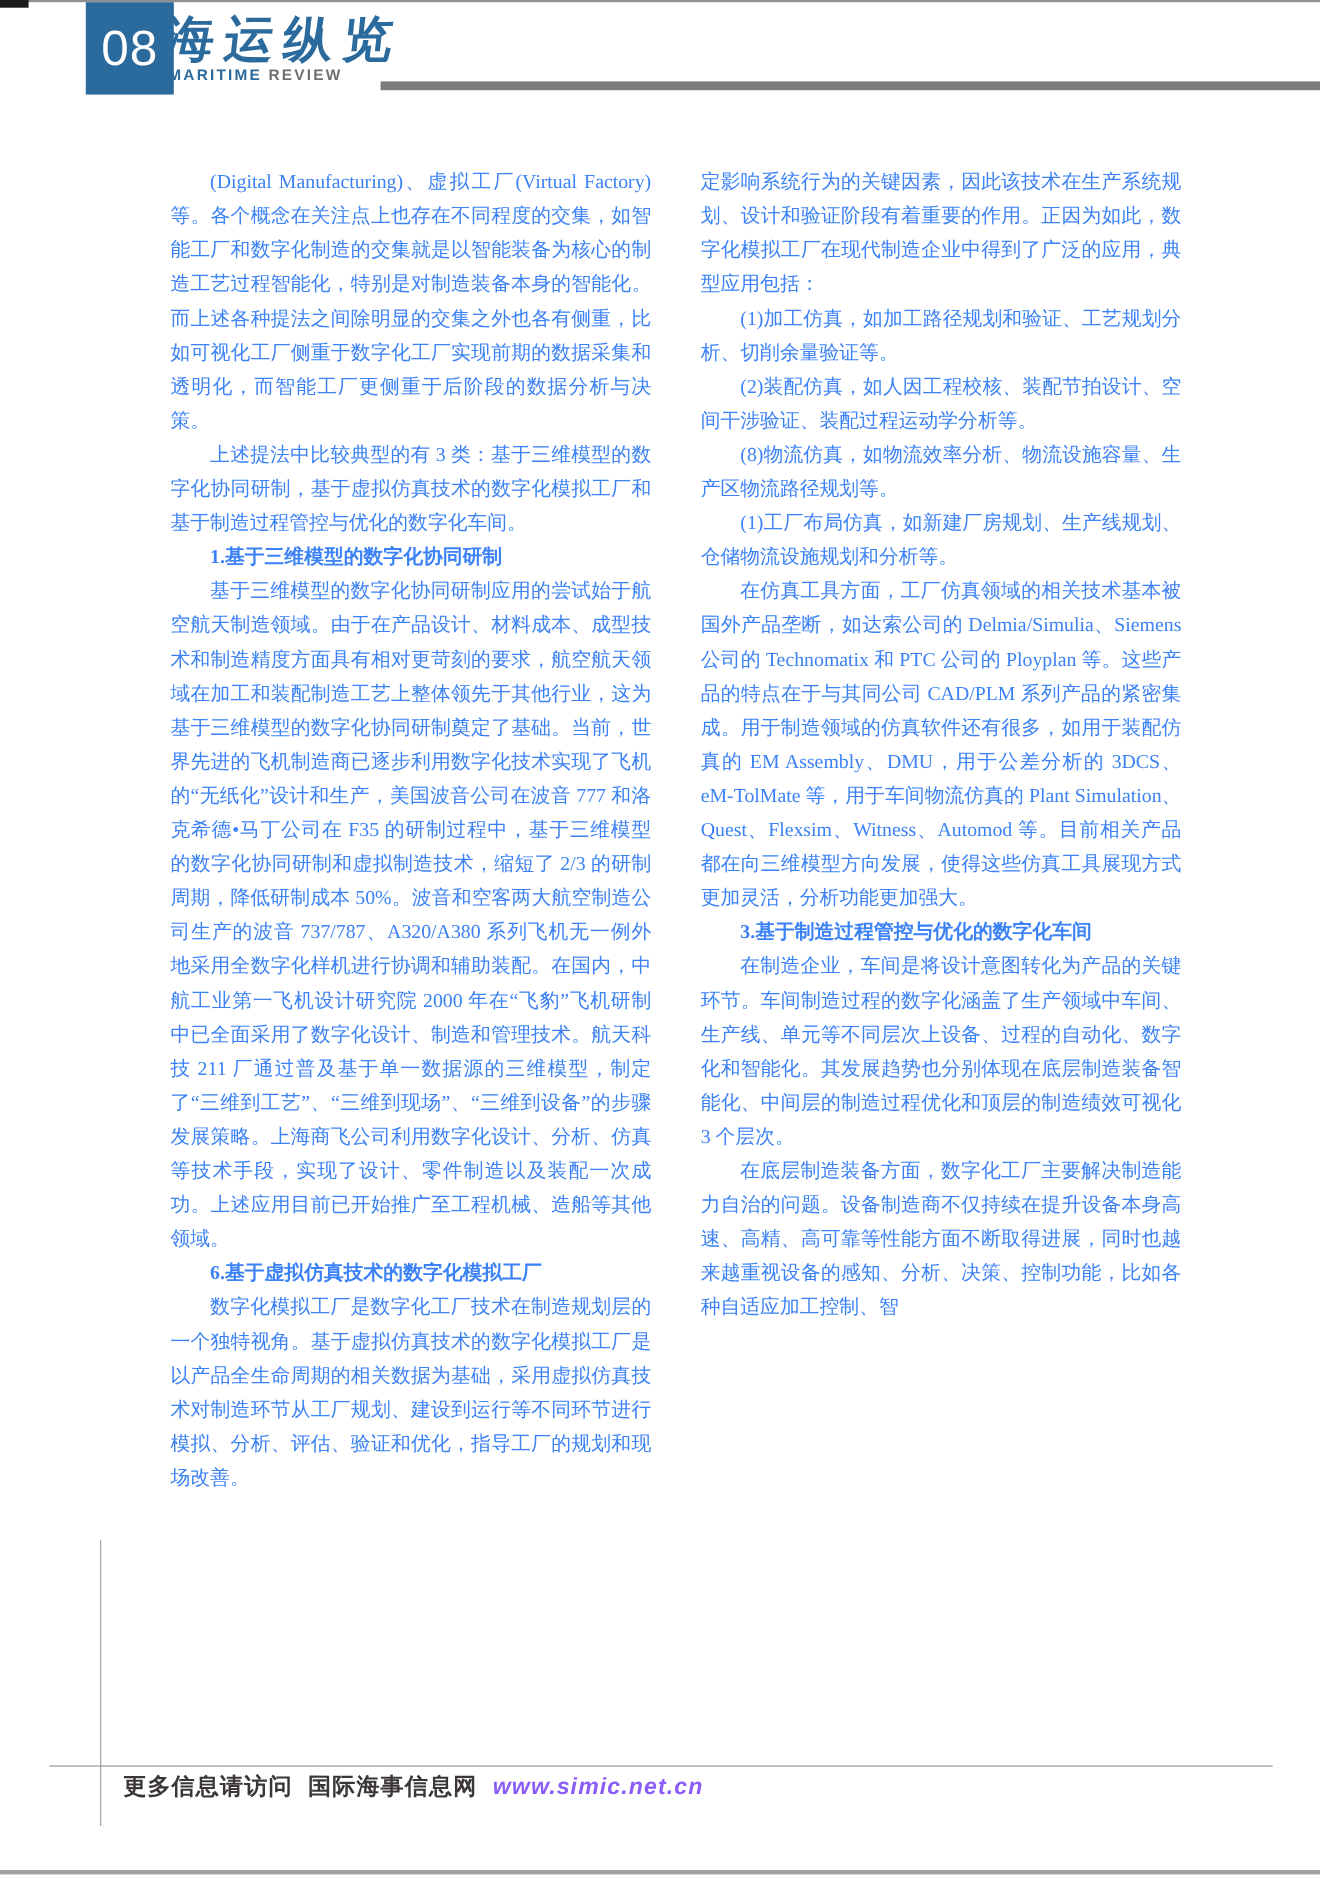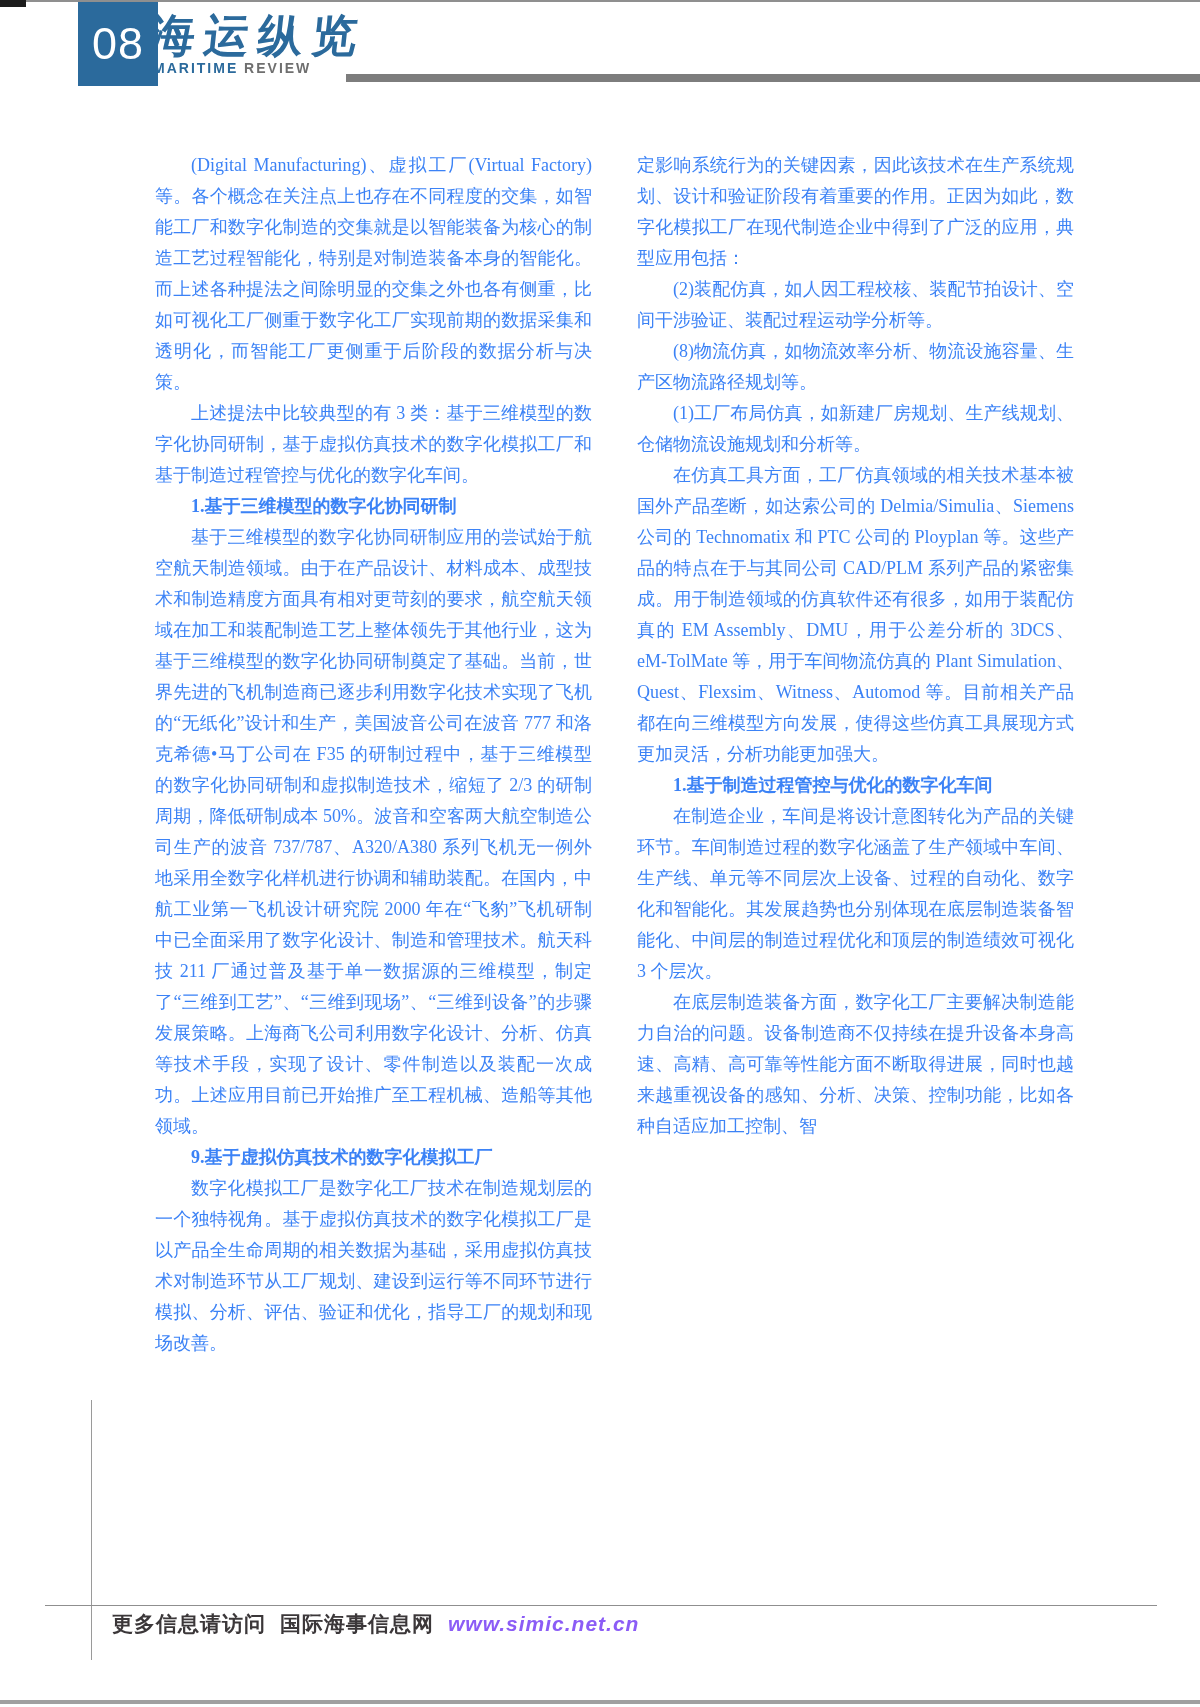--- a/index.html
+++ b/index.html
@@ -85,30 +85,31 @@
     </div>
     <div class="header-rule"></div>
   </div>
 
   <div>
     <div id="col-left" class="column">
         <div class="para indent">(Digital Manufacturing)、虚拟工厂(Virtual Factory)等。各个概念在关注点上也存在不同程度的交集，如智能工厂和数字化制造的交集就是以智能装备为核心的制造工艺过程智能化，特别是对制造装备本身的智能化。而上述各种提法之间除明显的交集之外也各有侧重，比如可视化工厂侧重于数字化工厂实现前期的数据采集和透明化，而智能工厂更侧重于后阶段的数据分析与决策。</div>
         <div class="para indent">上述提法中比较典型的有 3 类：基于三维模型的数字化协同研制，基于虚拟仿真技术的数字化模拟工厂和基于制造过程管控与优化的数字化车间。</div>
         <div class="para heading">1.基于三维模型的数字化协同研制</div>
         <div class="para indent">基于三维模型的数字化协同研制应用的尝试始于航空航天制造领域。由于在产品设计、材料成本、成型技术和制造精度方面具有相对更苛刻的要求，航空航天领域在加工和装配制造工艺上整体领先于其他行业，这为基于三维模型的数字化协同研制奠定了基础。当前，世界先进的飞机制造商已逐步利用数字化技术实现了飞机的“无纸化”设计和生产，美国波音公司在波音 777 和洛克希德•马丁公司在 F35 的研制过程中，基于三维模型的数字化协同研制和虚拟制造技术，缩短了 2/3 的研制周期，降低研制成本 50%。波音和空客两大航空制造公司生产的波音 737/787、A320/A380 系列飞机无一例外地采用全数字化样机进行协调和辅助装配。在国内，中航工业第一飞机设计研究院 2000 年在“飞豹”飞机研制中已全面采用了数字化设计、制造和管理技术。航天科技 211 厂通过普及基于单一数据源的三维模型，制定了“三维到工艺”、“三维到现场”、“三维到设备”的步骤发展策略。上海商飞公司利用数字化设计、分析、仿真等技术手段，实现了设计、零件制造以及装配一次成功。上述应用目前已开始推广至工程机械、造船等其他领域。</div>
-        <div class="para heading">9.基于虚拟仿真技术的数字化模拟工厂</div>
+        <div class="para heading">6.基于虚拟仿真技术的数字化模拟工厂</div>
         <div class="para indent">数字化模拟工厂是数字化工厂技术在制造规划层的一个独特视角。基于虚拟仿真技术的数字化模拟工厂是以产品全生命周期的相关数据为基础，采用虚拟仿真技术对制造环节从工厂规划、建设到运行等不同环节进行模拟、分析、评估、验证和优化，指导工厂的规划和现场改善。</div>
       </div>
     <div id="col-right" class="column">
         <div class="para noindent">定影响系统行为的关键因素，因此该技术在生产系统规划、设计和验证阶段有着重要的作用。正因为如此，数字化模拟工厂在现代制造企业中得到了广泛的应用，典型应用包括：</div>
+        <div class="para indent">(1)加工仿真，如加工路径规划和验证、工艺规划分析、切削余量验证等。</div>
         <div class="para indent">(2)装配仿真，如人因工程校核、装配节拍设计、空间干涉验证、装配过程运动学分析等。</div>
         <div class="para indent">(8)物流仿真，如物流效率分析、物流设施容量、生产区物流路径规划等。</div>
         <div class="para indent">(1)工厂布局仿真，如新建厂房规划、生产线规划、仓储物流设施规划和分析等。</div>
         <div class="para indent">在仿真工具方面，工厂仿真领域的相关技术基本被国外产品垄断，如达索公司的 Delmia/Simulia、Siemens 公司的 Technomatix 和 PTC 公司的 Ployplan 等。这些产品的特点在于与其同公司 CAD/PLM 系列产品的紧密集成。用于制造领域的仿真软件还有很多，如用于装配仿真的 EM Assembly、DMU，用于公差分析的 3DCS、eM-TolMate 等，用于车间物流仿真的 Plant Simulation、Quest、Flexsim、Witness、Automod 等。目前相关产品都在向三维模型方向发展，使得这些仿真工具展现方式更加灵活，分析功能更加强大。</div>
-        <div class="para heading">1.基于制造过程管控与优化的数字化车间</div>
+        <div class="para heading">3.基于制造过程管控与优化的数字化车间</div>
         <div class="para indent">在制造企业，车间是将设计意图转化为产品的关键环节。车间制造过程的数字化涵盖了生产领域中车间、生产线、单元等不同层次上设备、过程的自动化、数字化和智能化。其发展趋势也分别体现在底层制造装备智能化、中间层的制造过程优化和顶层的制造绩效可视化 3 个层次。</div>
         <div class="para indent">在底层制造装备方面，数字化工厂主要解决制造能力自治的问题。设备制造商不仅持续在提升设备本身高速、高精、高可靠等性能方面不断取得进展，同时也越来越重视设备的感知、分析、决策、控制功能，比如各种自适应加工控制、智</div>
       </div>
   </div>
 
   <div class="margin-vline"></div>
   <div class="footer-rule"></div>
 
   <div class="footer-text">
     <span>更多信息请访问</span><span class="gap"></span><span>国际海事信息网</span><span class="gap"></span><a href="#" class="footer-url">www.simic.net.cn</a>

